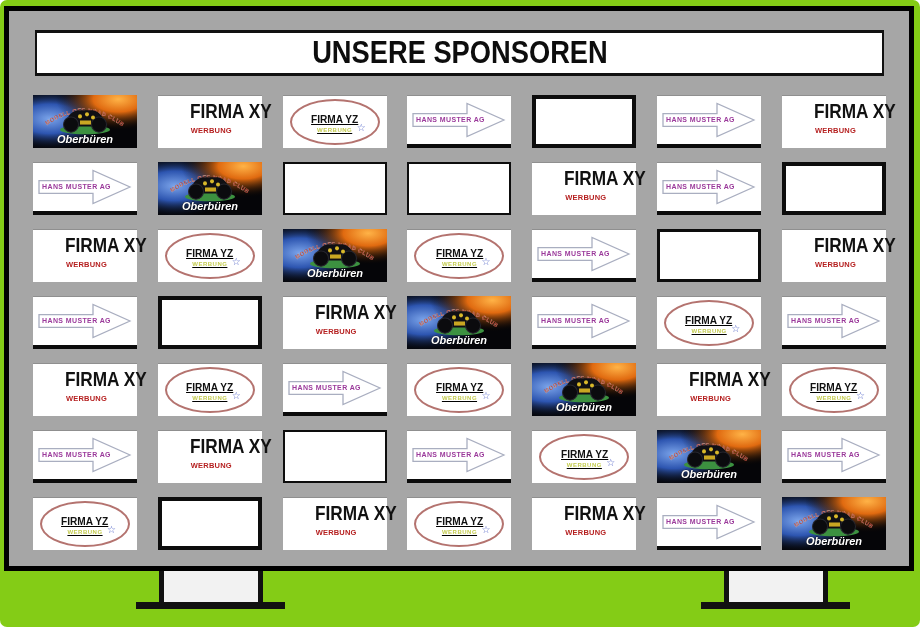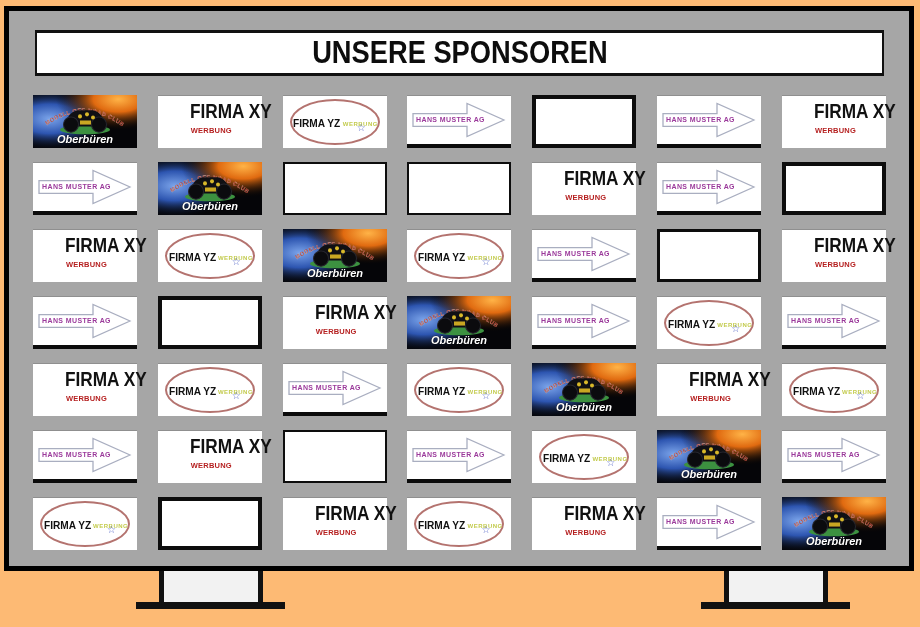--- a/index.html
+++ b/index.html
@@ -1,39 +1,39 @@
 <!DOCTYPE html>
 <html><head>
 <meta charset="utf-8">
 <style>
   html,body{margin:0;padding:0;background:#ffffff;width:920px;height:627px;overflow:hidden;
     font-family:"Liberation Sans",sans-serif;}
-  .stage{position:relative;width:920px;height:627px;background:#fdba74;}
+  .stage{position:relative;width:920px;height:627px;background:#84cc16;border-radius:7px;}
   .board{position:absolute;left:4px;top:6px;width:910px;height:565px;box-sizing:border-box;
     border:5px solid #000;background:#a6a6a6;}
   .header{position:absolute;left:26px;top:19px;width:849px;height:46px;background:#ffffff;
     border:2px solid #111;border-top-width:3px;border-bottom-width:3px;box-sizing:border-box;
     display:flex;align-items:center;justify-content:center;}
   .title{font-size:31px;font-weight:bold;color:#0d0d0d;white-space:nowrap;
     display:inline-block;transform:scaleX(0.88);letter-spacing:0px;}
   .grid{position:absolute;left:24px;top:84px;width:853px;
     display:grid;grid-template-columns:repeat(7,104px);grid-auto-rows:53px;
     justify-content:space-between;row-gap:14px;}
   .card{position:relative;background:#ffffff;box-sizing:border-box;overflow:visible;}
   
   .card.firma-xy{border-top:1px solid #8f8f8f;padding-left:27px;}
   .fx-title{font-size:21px;font-weight:bold;color:#111;white-space:nowrap;
     display:inline-block;transform:scaleX(0.82);transform-origin:0 50%;margin:4px 0 0 5px;line-height:1.05;}
   .fx-sub{font-size:7.5px;font-weight:bold;color:#b51f1f;margin:4px 0 0 6px;letter-spacing:.2px;}
   
   .card.firma-yz{border-top:1px solid #8f8f8f;}
   .fy-oval{position:absolute;left:7px;right:7px;top:3px;bottom:3px;
     border:2px solid #b4736f;border-radius:50%;}
-  .fy-content{position:absolute;left:0;right:0;top:0;bottom:0;display:flex;flex-direction:row;
-    align-items:center;justify-content:center;padding-top:2px;}
+  .fy-content{position:absolute;left:0;right:0;top:0;bottom:0;display:flex;flex-direction:column;
+    align-items:center;justify-content:center;padding-top:2px;text-decoration:underline;}
   .fy-title{font-size:11px;font-weight:bold;color:#111;white-space:nowrap;
     display:inline-block;transform:scaleX(0.92);}
   .fy-sub{font-size:6px;font-weight:bold;color:#c3cb4d;margin-top:2px;letter-spacing:.5px;}
   .fy-star{position:absolute;right:21px;top:27px;font-size:10px;line-height:1;color:#5668c8;}
   
   .card.hans-muster{border-top:1px solid #8f8f8f;border-bottom:4px solid #0b0b0b;}
   .card.hans-muster svg{display:block;width:100%;height:100%;}
   .hm-label{font-family:"Liberation Sans",sans-serif;font-weight:bold;}
   
   .card.blank{border:3px solid #0d0d0d;}

